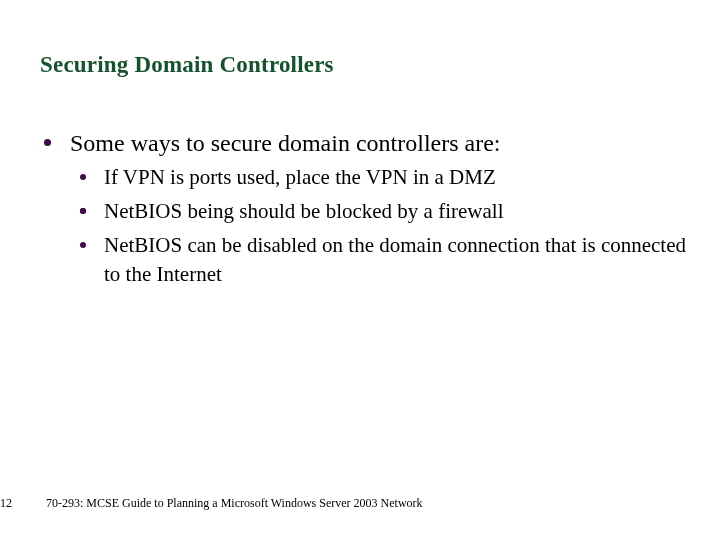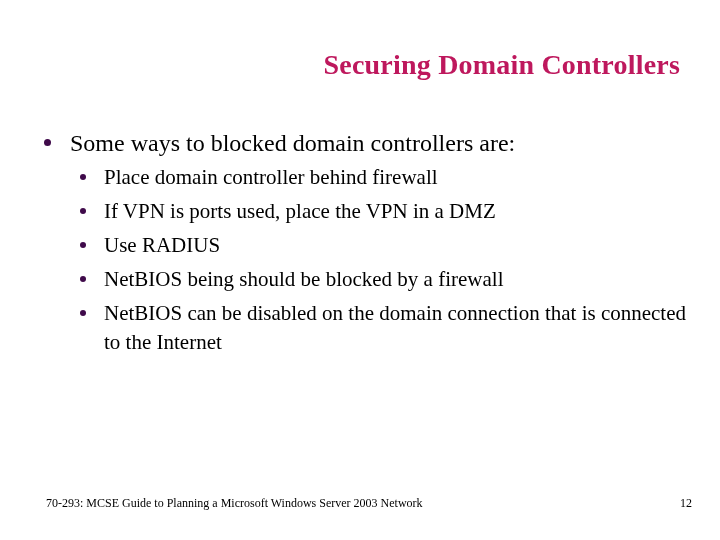--- a/index.html
+++ b/index.html
@@ -23,27 +23,27 @@
     height: 540px;
     background: #ffffff;
   }
 
   
   .slide-title {
     position: absolute;
     left: 40px;
     top: 44px;
     width: 640px;
-    text-align: right;
+    text-align: left;
     font-family: "Liberation Serif", "DejaVu Serif", serif;
     font-weight: bold;
-    font-size: 28px;
+    font-size: 23px;
     line-height: 42px;
     letter-spacing: 0.2px;
-    color: #be185d;
+    color: #14532d;
     white-space: nowrap;
   }
 
   
   .body-area {
     position: absolute;
     left: 36px;
     top: 127px;
     width: 656px;
   }
@@ -105,55 +105,49 @@
     font-size: 12px;
     line-height: 18px;
     color: #000000;
     white-space: nowrap;
   }
   .footer-page {
     position: absolute;
     left: 0;
     top: 0;
     width: 692px;
-    text-align: right;
     font-size: 12px;
     line-height: 18px;
     color: #000000;
   }
 </style>
 </head>
 <body>
 
 <div class="slide">
 
   <div class="slide-title">Securing Domain Controllers</div>
 
   <div class="body-area">
 
     <div class="lvl1">
       <span class="bullet"></span>
-      <span class="txt">Some ways to blocked domain controllers are:</span>
+      <span class="txt">Some ways to secure domain controllers are:</span>
     </div>
 
     <div class="lvl2-list">
 
-      <div class="lvl2">
-        <span class="bullet"></span>
-        <span class="txt">Place domain controller behind firewall</span>
-      </div>
 
       <div class="lvl2">
         <span class="bullet"></span>
         <span class="txt">If VPN is ports used, place the VPN in a DMZ</span>
       </div>
 
       <div class="lvl2">
         <span class="bullet"></span>
-        <span class="txt">Use RADIUS</span>
       </div>
 
       <div class="lvl2">
         <span class="bullet"></span>
         <span class="txt">NetBIOS being should be blocked by a firewall</span>
       </div>
 
       <div class="lvl2">
         <span class="bullet"></span>
         <span class="txt">NetBIOS can be disabled on the domain connection that is connected to the Internet</span>

